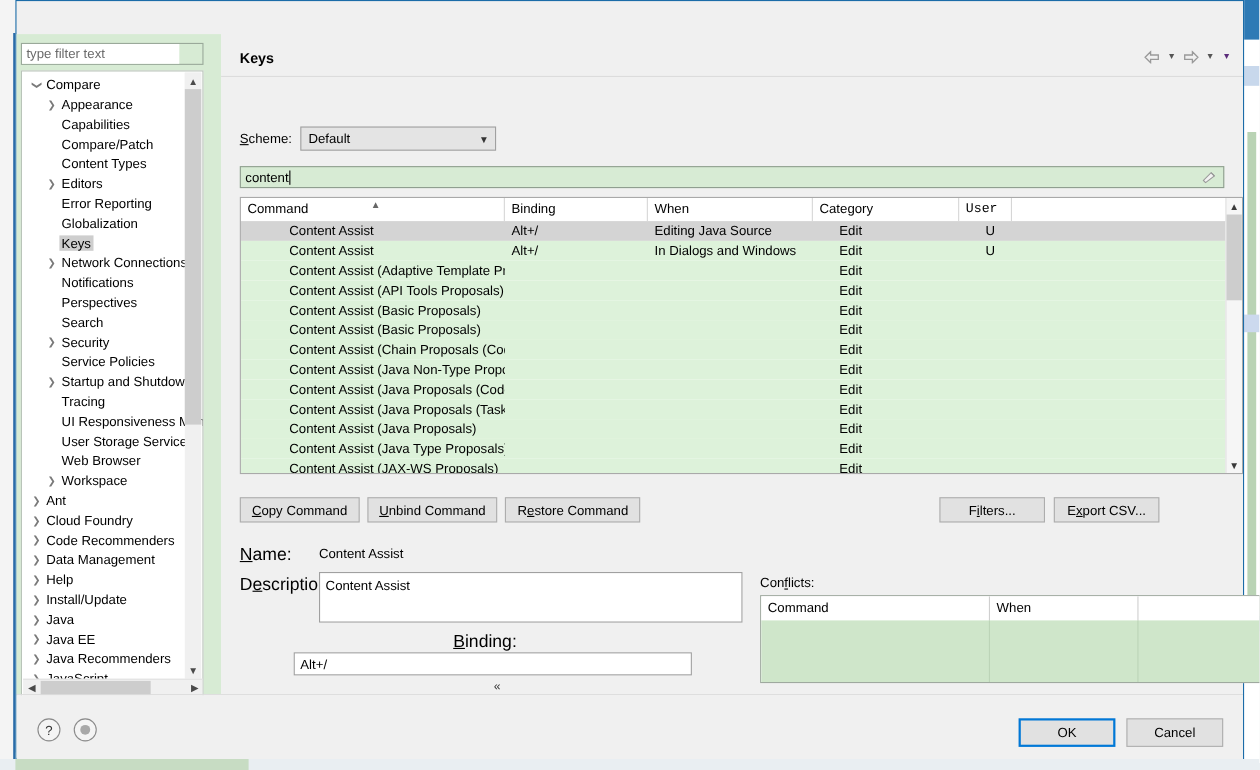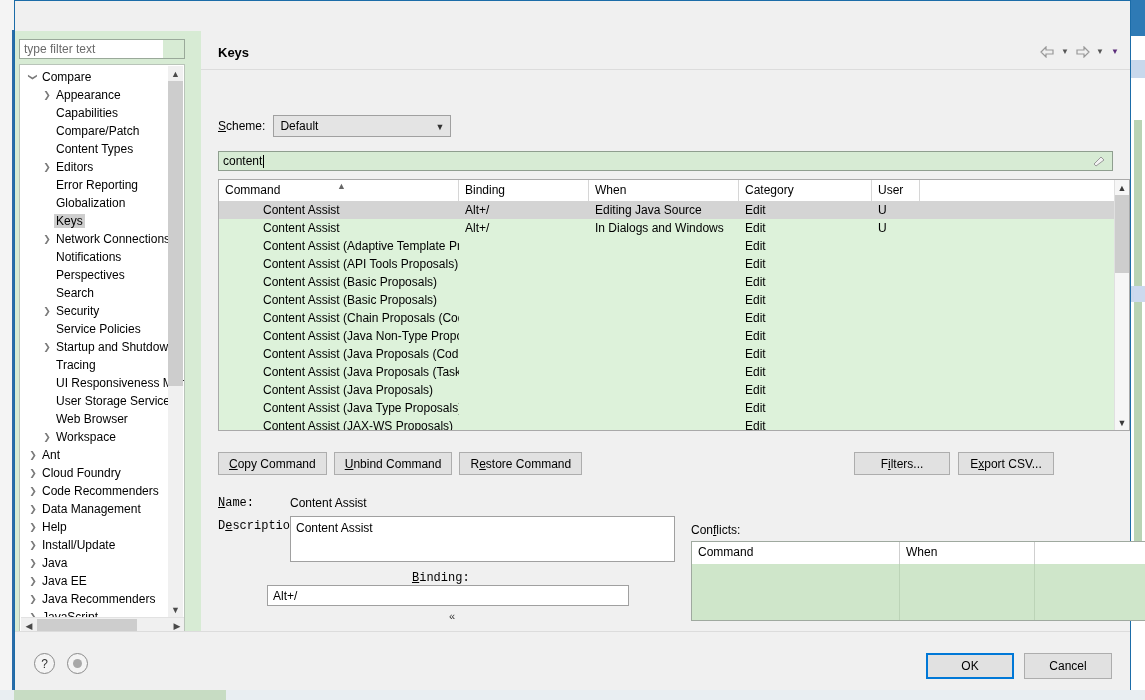--- a/index.html
+++ b/index.html
@@ -109,41 +109,41 @@
   .thead{display:flex;height:21px;background:#ffffff;border-bottom:1px solid #cfcfcf;position:relative;}
   .th{font-size:12px;padding:3px 0 0 6px;box-sizing:border-box;border-right:1px solid #d6d6d6;height:21px;}
   .sort-ind{position:absolute;left:118px;top:1px;font-size:9px;color:#666;}
   .tbody{position:absolute;left:0;top:21px;width:895px;height:229px;background:#ffffff;}
   .trow{display:flex;height:18px;align-items:center;background:#ddf2da;}
   .trow.sel{background:#d4d4d4;}
   .tc{font-size:12px;overflow:hidden;white-space:nowrap;box-sizing:border-box;}
   .tc.cmd{padding-left:44px;}
   .tc.bind{padding-left:6px;}
   .tc.when{padding-left:6px;}
-  .tc.cat{padding-left:6px;}
+  .tc.cat{padding-left:6px;margin-left:18px;}
   .tc.user{padding-left:6px;}
   .tbl-vscroll{position:absolute;right:0;top:0;width:15px;height:250px;background:#f6f6f6;border-left:1px solid #e0e0e0;box-sizing:border-box;}
   .tvs-arrow{width:14px;height:15px;display:flex;align-items:center;justify-content:center;font-size:9px;color:#3a3a3a;}
   .tvs-thumb{position:absolute;left:0;top:15px;width:14px;height:78px;background:#cdcdcd;}
   .tvs-bot{position:absolute;left:0;bottom:0;width:14px;height:15px;display:flex;align-items:center;justify-content:center;font-size:9px;color:#3a3a3a;}
 
   
   .btn{
     background:#e1e1e1;border:1px solid #adadad;box-sizing:border-box;
     font-size:12px;display:flex;align-items:center;justify-content:center;
     height:23px;padding:0 10px;color:#000;
   }
   .btn.focus{border:2px solid #0078d7;background:#e1e1e1;}
   .cmd-btns{position:absolute;left:203px;top:421px;display:flex;gap:7px;}
   .right-btns{position:absolute;right:17px;top:421px;display:flex;gap:8px;}
 
   
   .detail{position:absolute;left:203px;top:462px;width:460px;}
   .d-row{display:flex;align-items:flex-start;margin-bottom:6px;}
-  .d-label{width:72px;font-size:12px;padding-top:3px;font-family:Liberation Mono, monospace;}
+  .d-label{width:72px;font-size:16px;padding-top:3px;}
   .d-value{font-size:12px;padding-top:3px;}
   .textarea{
     width:385px;height:46px;background:#ffffff;border:1px solid #a0a0a0;box-sizing:border-box;
     font-size:12px;padding:4px 0 0 5px;
   }
   .inputbox{
     width:362px;height:21px;background:#ffffff;border:1px solid #a0a0a0;box-sizing:border-box;
     font-size:12px;padding-left:5px;display:flex;align-items:center;
   }
   .bind-row{display:flex;align-items:center;}
@@ -376,21 +376,21 @@
       </span>
     </div>
 
     <div class="table-wrap">
       <div class="thead" id="table-head">
         <div class="sort-ind">▲</div>
       <div class="th" style="width: 240px;">Command</div>
           <div class="th" style="width: 130px;">Binding</div>
           <div class="th" style="width: 150px;">When</div>
           <div class="th" style="width: 133px;">Category</div>
-          <div class="th" style="width: 48px;">User</div>
+          <div class="th" style="width: 48px; font-family: Liberation Mono, monospace;">User</div>
           <div class="th" style="width: 194px; border-right: none;"></div>
         </div>
       <div class="tbody" id="table-body">
           <div class="trow sel" style="width: 895px;">
             <div class="tc cmd" style="width: 240px;">Content Assist</div>
             <div class="tc bind" style="width: 130px;">Alt+/</div>
             <div class="tc when" style="width: 150px;">Editing Java Source</div>
             <div class="tc cat" style="width: 133px;">Edit</div>
             <div class="tc user" style="width: 48px;">U</div>
           </div>

